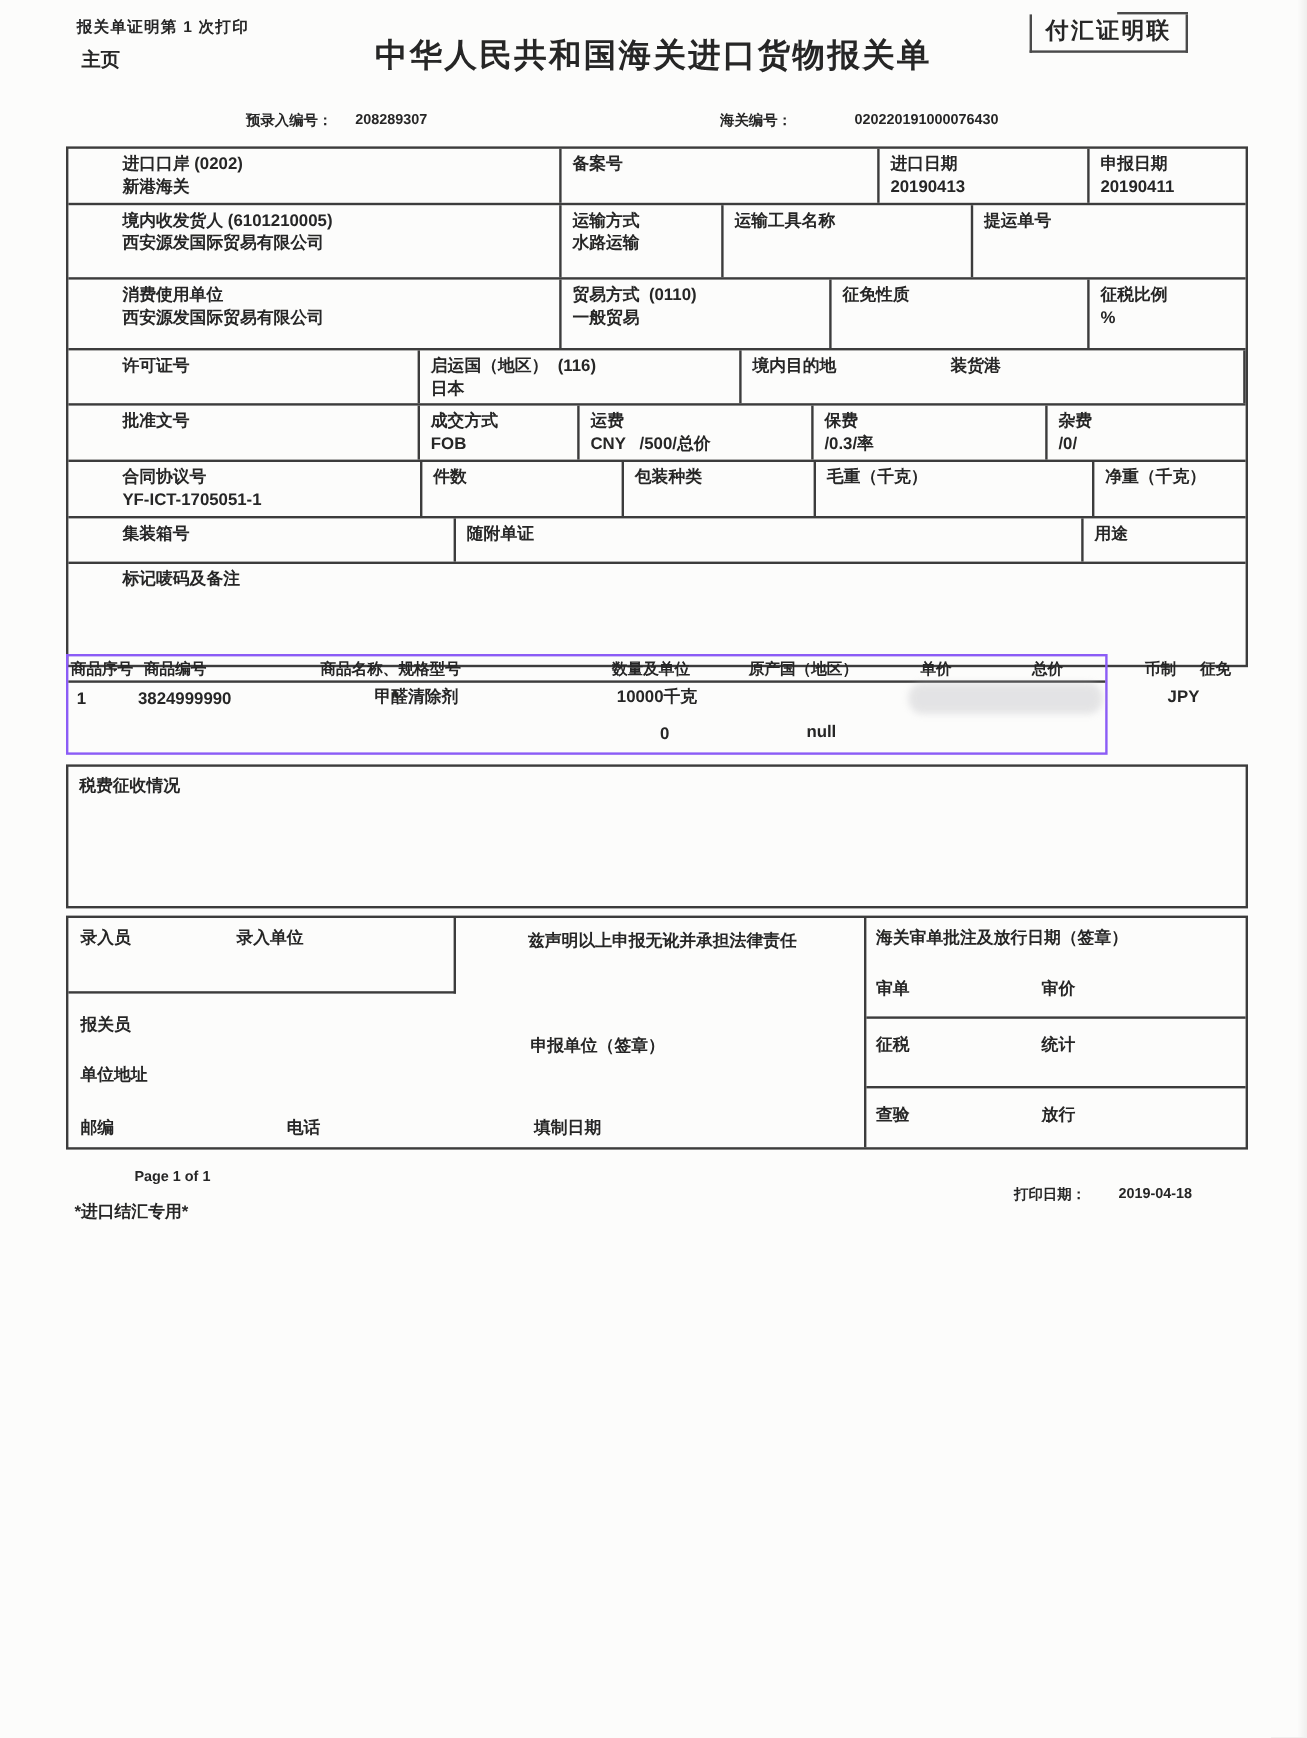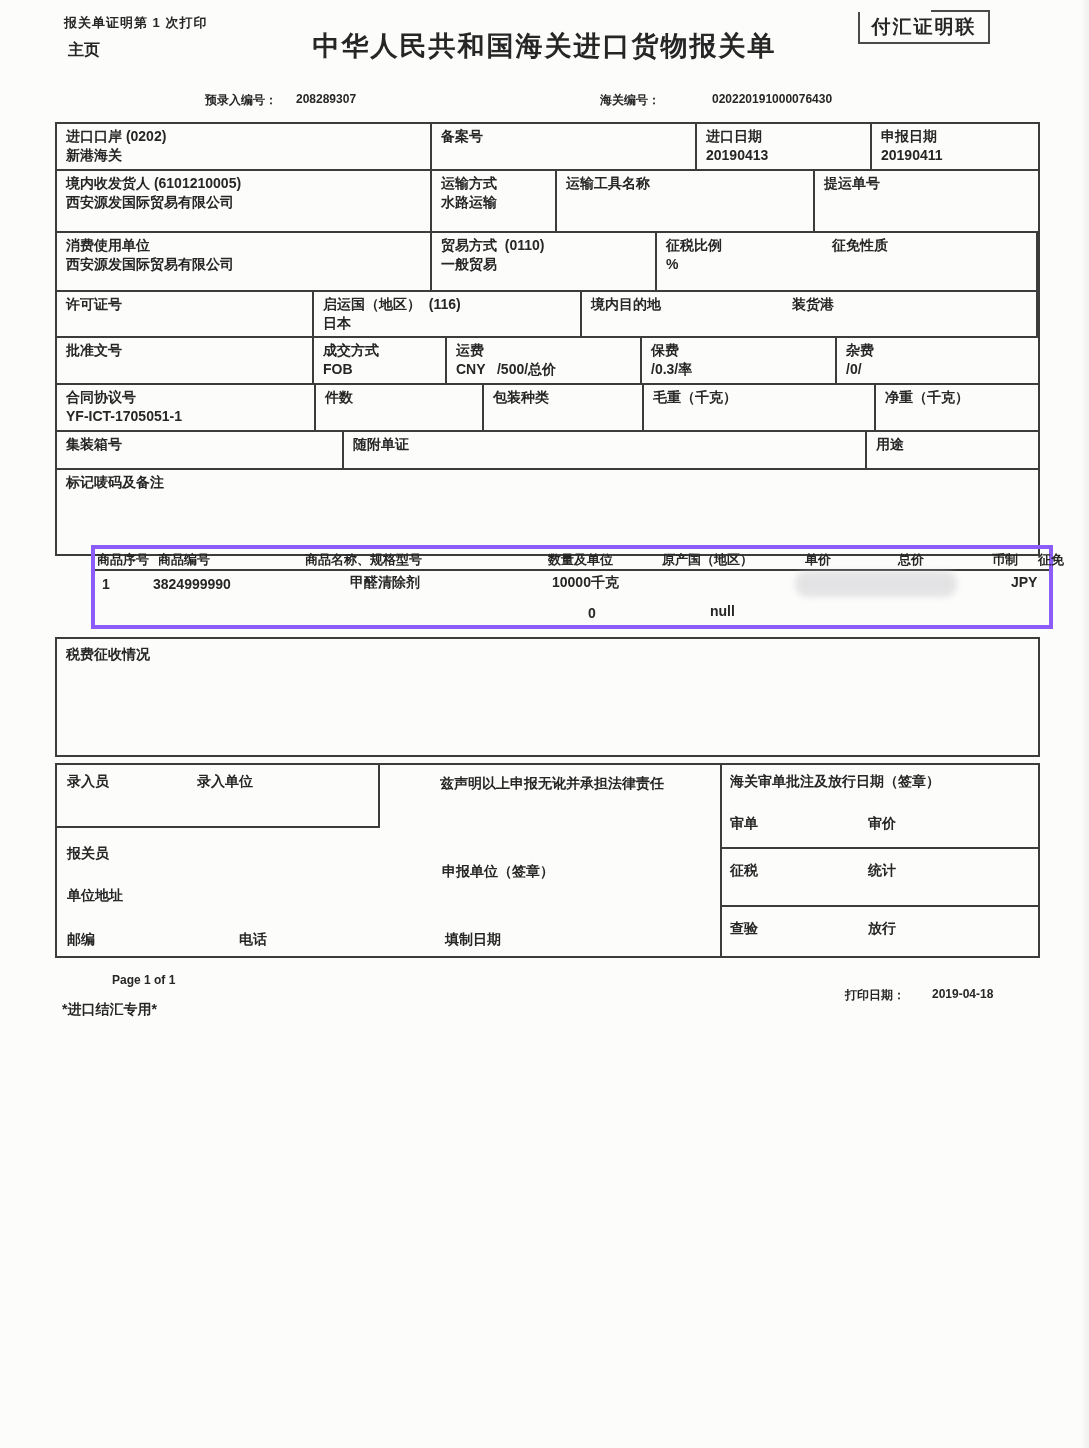--- a/index.html
+++ b/index.html
@@ -19,28 +19,28 @@
   .doc-title { position:absolute; left:0; top:28px; width:100%; text-align:center;
     font-size:27px; font-weight:700; letter-spacing:2px; }
   .copy-tag { position:absolute; left:858px; top:12px; width:132px; height:32px;
     border-left:2px solid #4a4a4a; border-right:2px solid #4a4a4a; border-bottom:2px solid #4a4a4a;
     text-align:center; font-size:19px; font-weight:700; line-height:30px; letter-spacing:2px; }
   .copy-tag::before { content:""; position:absolute; right:-2px; top:-2px; width:46%; border-top:2px solid #4a4a4a; }
   .num-line { position:absolute; font-size:12px; font-weight:700; }
 
   
   .tbl { position:absolute; left:55px; top:122px; width:985px; border:2px solid #3c3c3c; }
-  .trow { display:flex; border-bottom:2px solid #3c3c3c; }
+  .trow { display:flex; border-bottom:2px solid #3c3c3c;padding-left:36px; }
   .trow:last-child { border-bottom:none; }
   .tcell { border-right:2px solid #3c3c3c; padding:3px 9px 2px; overflow:hidden; }
   .tcell.last { border-right:none; flex:1; }
   .lab, .val { font-weight:700; font-size:14px; line-height:1.35; white-space:pre; }
 
   
-  .goods { position:absolute; left:55px; top:545px; width:962px; height:84px; border:4px solid #8b5cf6;margin-left:36px; }
+  .goods { position:absolute; left:55px; top:545px; width:868px; height:84px; border:2px solid #8b5cf6; }
   .goods-hline { position:absolute; left:0; top:20px; width:100%; border-top:2px solid #3c3c3c; }
   .gh { position:absolute; top:2px; font-size:13px; font-weight:700; white-space:nowrap; }
   .gv { position:absolute; font-size:14px; font-weight:700; white-space:nowrap; }
   .redacted { position:absolute; left:700px; top:22px; width:162px; height:26px;
     background:#c7c7cb; opacity:.45; filter:blur(3px); border-radius:12px; }
 
   
   .taxbox { position:absolute; left:55px; top:637px; width:985px; height:120px;
     border:2px solid #3c3c3c; padding:6px 9px; }
   .taxbox .lab { font-size:14px; }
@@ -90,47 +90,47 @@
         <div class="lab">申报日期</div>
         <div class="val">20190411</div>
       </div>
     </div>
 
     <div class="trow" style="height:62px">
       <div class="tcell" style="width:375px">
         <div class="lab">境内收发货人 (6101210005)</div>
         <div class="val">西安源发国际贸易有限公司</div>
       </div>
-      <div class="tcell" style="width:125px">
+      <div class="tcell" style="width:135px">
         <div class="lab">运输方式</div>
         <div class="val">水路运输</div>
       </div>
-      <div class="tcell" style="width:258px">
+      <div class="tcell" style="width:208px">
         <div class="lab">运输工具名称</div>
       </div>
       <div class="tcell last">
         <div class="lab">提运单号</div>
       </div>
     </div>
 
     <div class="trow" style="height:59px">
       <div class="tcell" style="width:375px">
         <div class="lab">消费使用单位</div>
         <div class="val">西安源发国际贸易有限公司</div>
       </div>
       <div class="tcell" style="width:225px">
         <div class="lab">贸易方式  (0110)</div>
         <div class="val">一般贸易</div>
       </div>
+      <div class="tcell" style="width:215px">
+        <div class="lab">征免性质</div>
+      </div>
       <div class="tcell last">
         <div class="lab">征税比例</div>
         <div class="val">%</div>
-      </div>
-      <div class="tcell" style="width:215px">
-        <div class="lab">征免性质</div>
       </div>
     </div>
 
     <div class="trow" style="height:46px">
       <div class="tcell" style="width:257px">
         <div class="lab">许可证号</div>
       </div>
       <div class="tcell" style="width:268px">
         <div class="lab">启运国（地区）  (116)</div>
         <div class="val">日本</div>

